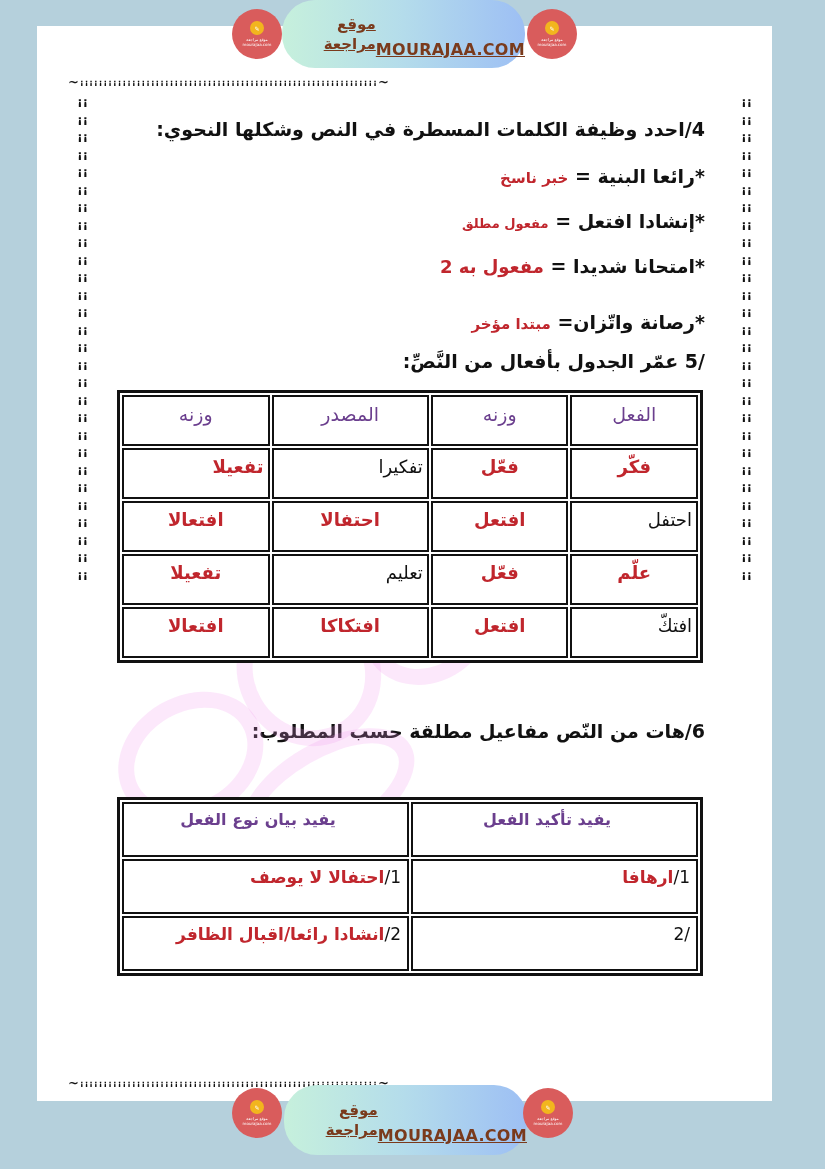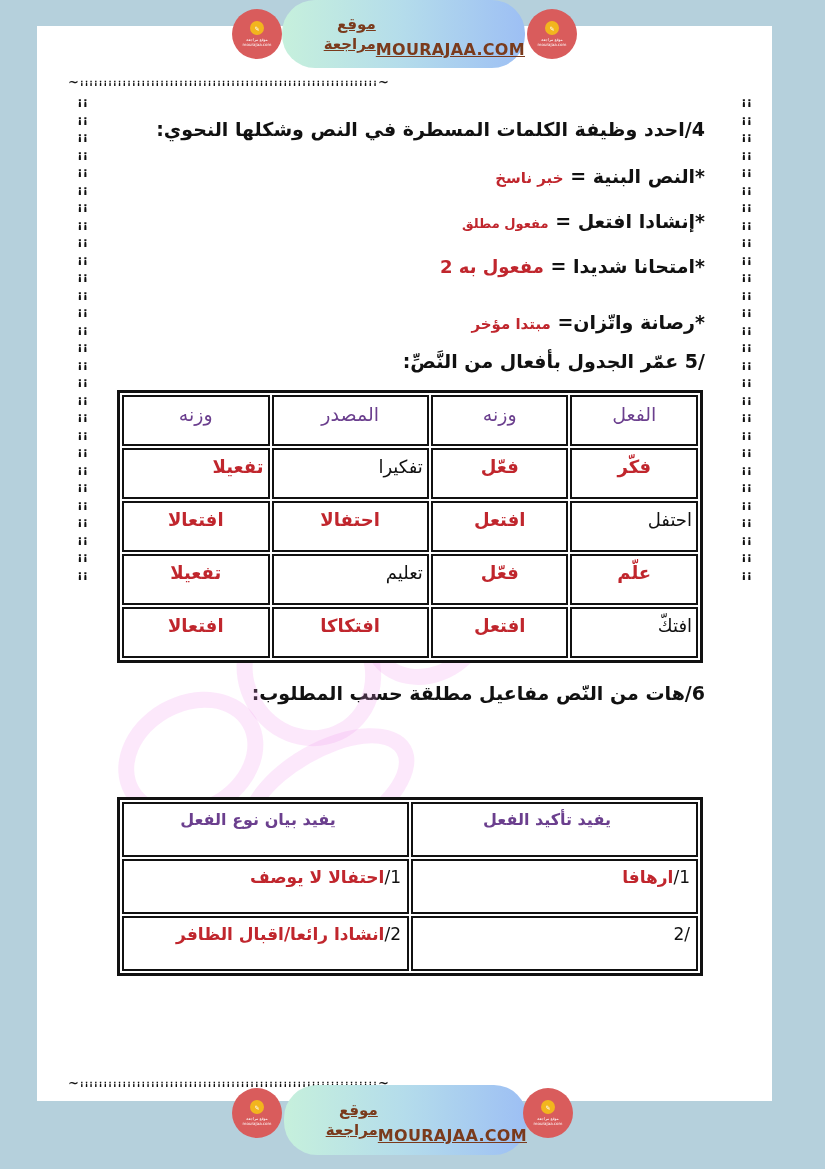--- a/index.html
+++ b/index.html
@@ -131,21 +131,21 @@
 <div class="watermark">
   <div class="wm-shape" style="left:40px; top:60px; width:120px; height:90px;"></div>
   <div class="wm-shape" style="left:190px; top:30px; width:110px; height:120px;"></div>
   <div class="wm-shape" style="left:320px; top:70px; width:100px; height:80px;"></div>
   <div class="wm-shape" style="left:120px; top:170px; width:160px; height:70px;"></div>
 </div>
 
 <div class="q" style="top:118px;">4/احدد وظيفة الكلمات المسطرة في النص وشكلها النحوي:</div>
 
 <div class="line" style="top:165px;">
-  <span>*النص البنية  = </span>
+  <span>*رائعا البنية  = </span>
   <span class="ans">خبر ناسخ</span>
 </div>
 <div class="line" style="top:210px;">
   <span>*إنشادا افتعل = </span>
   <span class="ans" style="font-size:13px;">مفعول مطلق</span>
 </div>
 <div class="line" style="top:255px;">
   <span>*امتحانا شديدا =</span>
   <span class="ans big">مفعول به 2</span>
 </div>
@@ -184,21 +184,21 @@
   </tr>
   <tr>
     <td class="black">افتكّ</td>
     <td class="red">افتعل</td>
     <td class="red">افتكاكا</td>
     <td class="red">افتعالا</td>
   </tr>
 </tbody>
   </table>
 
-<div class="q" style="top:682px;">6/هات من النّص مفاعيل مطلقة  حسب المطلوب:</div>
+<div class="q" style="top:720px;">6/هات من النّص مفاعيل مطلقة  حسب المطلوب:</div>
 
 <table class="grid t2">
   <tbody>
       <tr>
     <td class="head" style="width:50%;">يفيد تأكيد  الفعل</td>
     <td class="head" style="width:50%;">يفيد بيان نوع الفعل</td>
   </tr>
   <tr>
     <td>
       <span class="num">1/</span><span class="red" style="color:#c0262d;">ارهافا</span>

